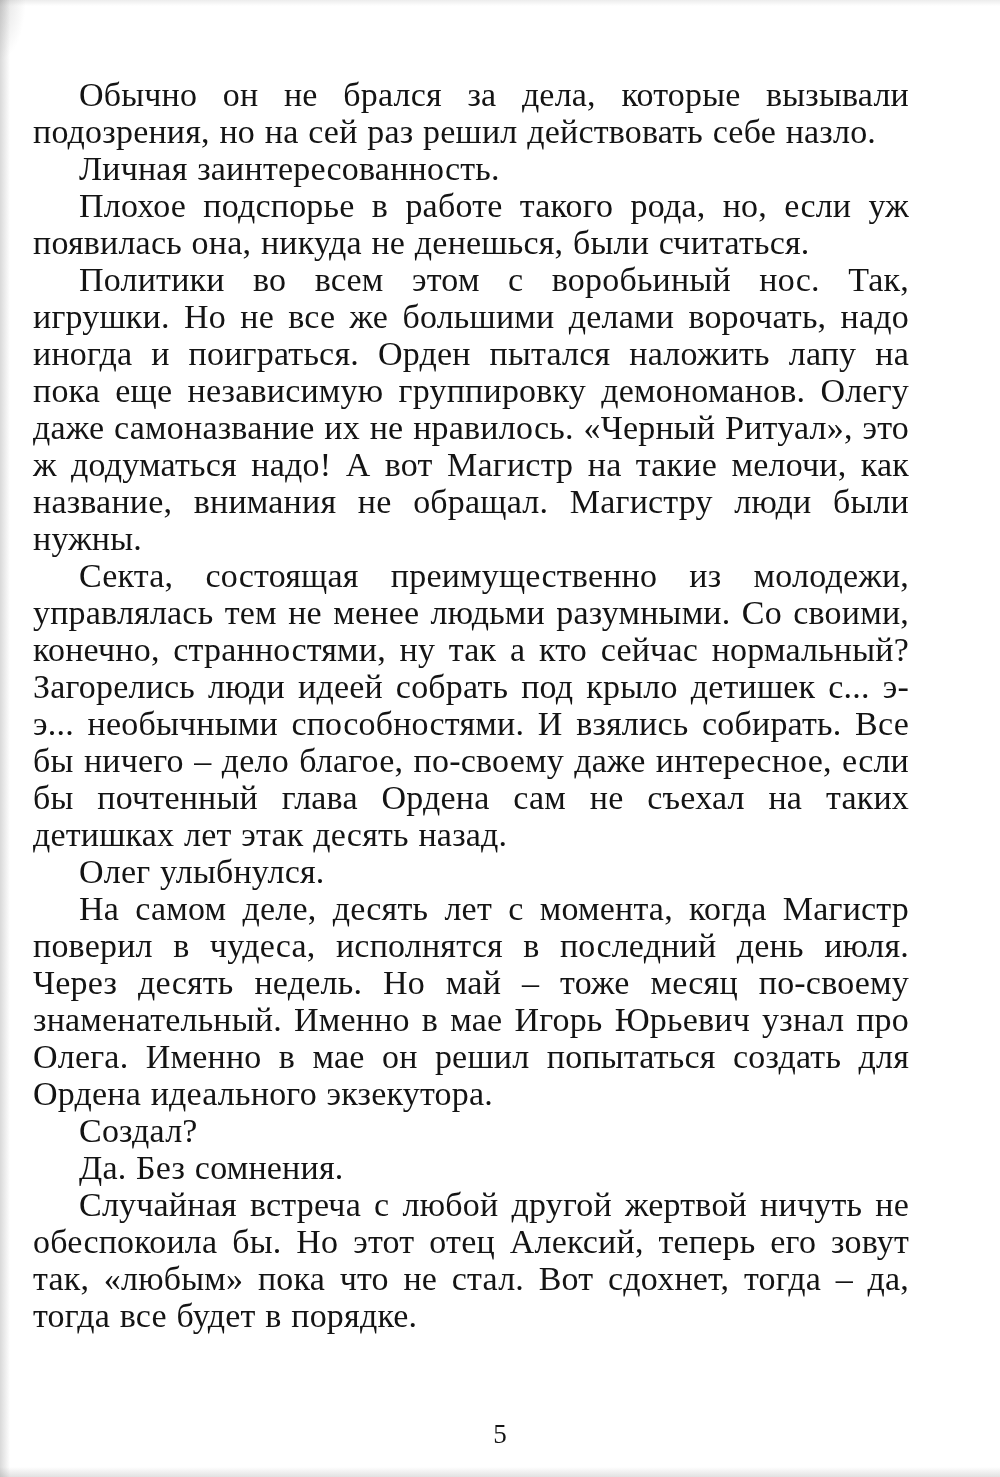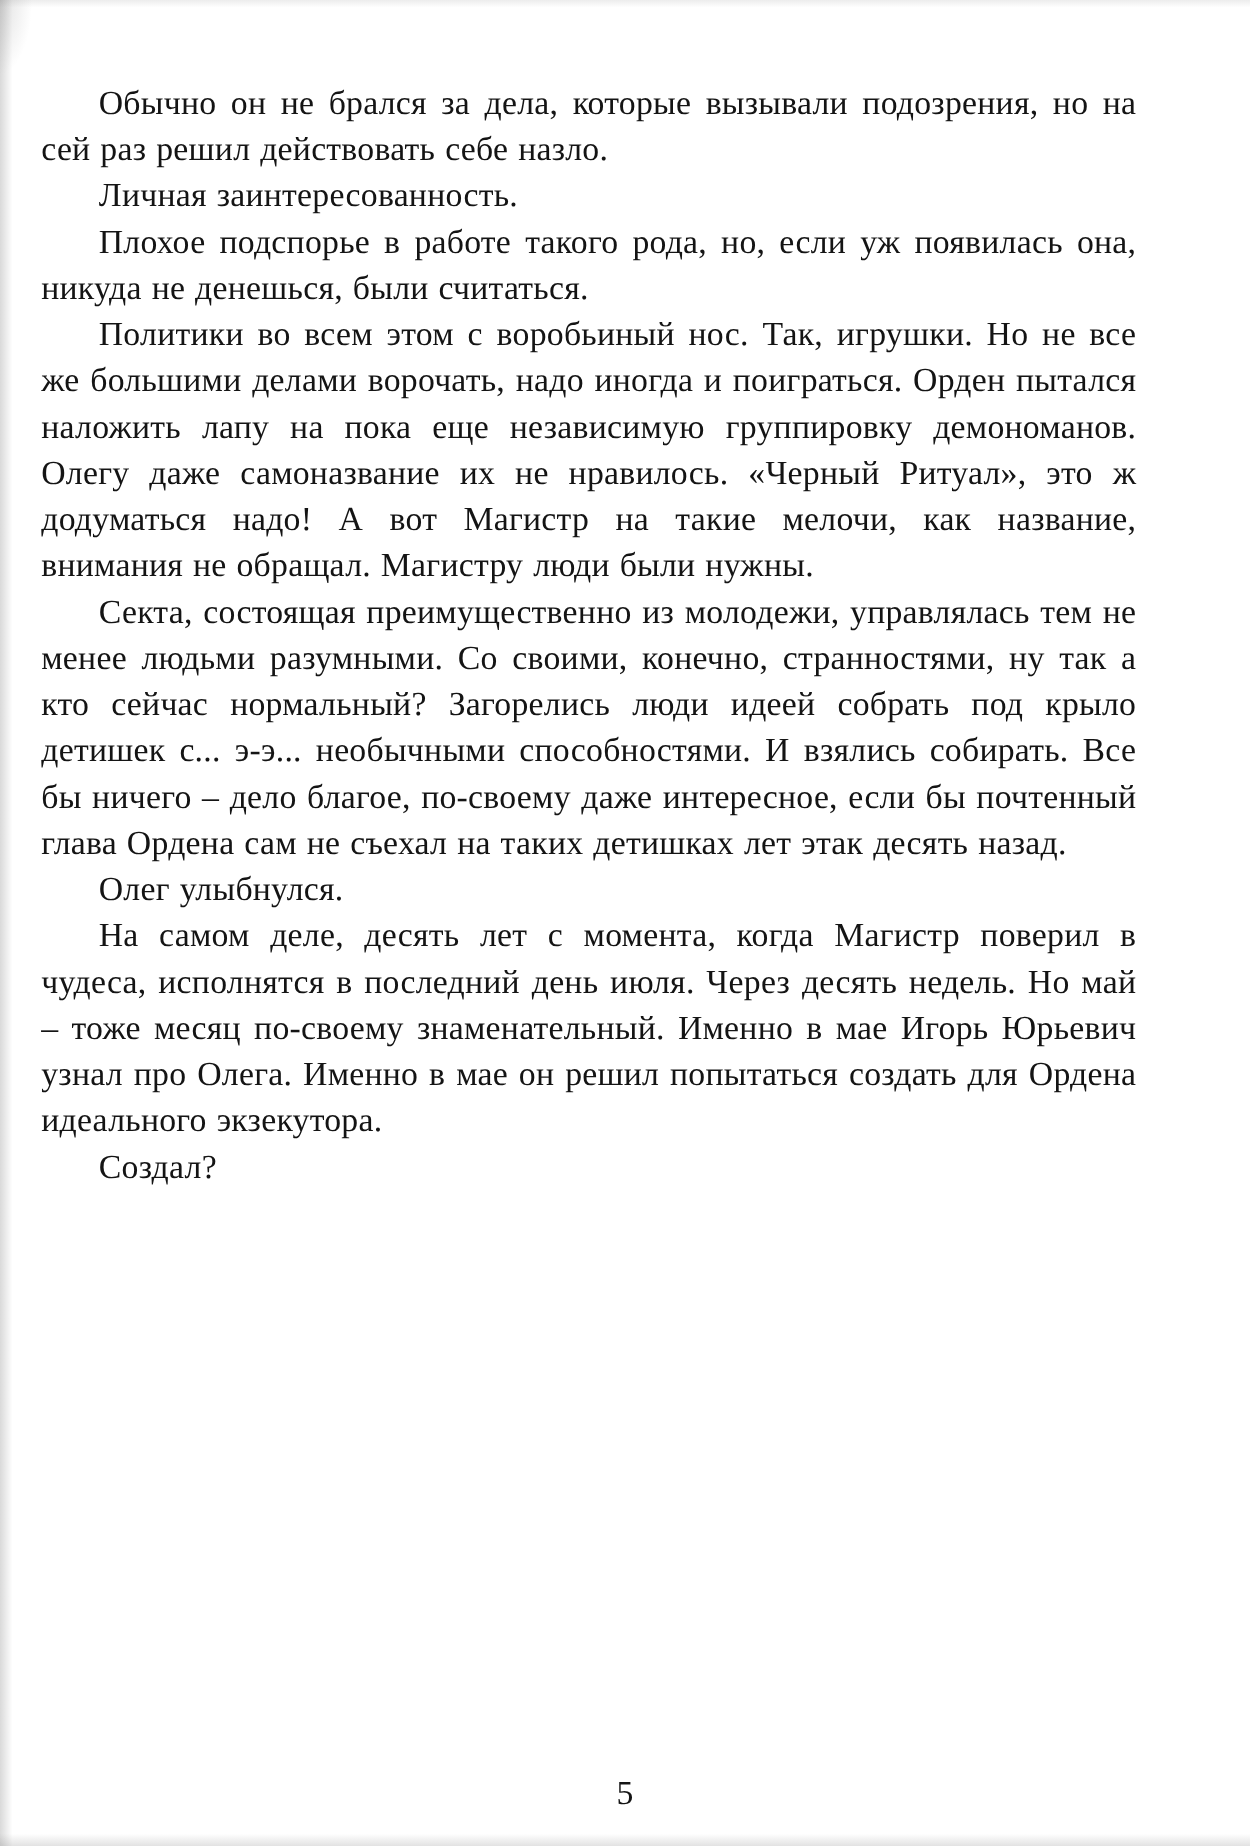--- a/index.html
+++ b/index.html
@@ -42,23 +42,23 @@
   .corner-smudge {
     position: absolute;
     left: 0; top: 0;
     width: 26px; height: 60px;
     background: radial-gradient(ellipse at top left, rgba(130,130,130,0.25), rgba(130,130,130,0.0) 70%);
     pointer-events: none;
   }
   .text-block {
     position: absolute;
     left: 33px;
-    top: 64px;
+    top: 76px;
     width: 876px;
-    font-size: 27px;
+    font-size: 34px;
     line-height: 37px;
     text-align: justify;
     letter-spacing: 0.2px;
   }
   .text-block p {
     margin: 0;
     padding: 0;
     text-indent: 46px;
     word-spacing: 1px;
   }
@@ -83,16 +83,18 @@
 
   <div class="text-block">
     <p>Обычно он не брался за дела, которые вызывали подозрения, но на сей раз решил действовать себе назло.</p>
     <p>Личная заинтересованность.</p>
     <p>Плохое подспорье в работе такого рода, но, если уж появилась она, никуда не денешься, были считаться.</p>
     <p>Политики во всем этом с воробьиный нос. Так, игрушки. Но не все же большими делами ворочать, надо иногда и поиграться. Орден пытался наложить лапу на пока еще независимую группировку демономанов. Олегу даже самоназвание их не нравилось. «Черный Ритуал», это ж додуматься надо! А вот Магистр на такие мелочи, как название, внимания не обращал. Магистру люди были нужны.</p>
     <p>Секта, состоящая преимущественно из молодежи, управлялась тем не менее людьми разумными. Со своими, конечно, странностями, ну так а кто сейчас нормальный? Загорелись люди идеей собрать под крыло детишек с... э-э... необычными способностями. И взялись собирать. Все бы ничего – дело благое, по-своему даже интересное, если бы почтенный глава Ордена сам не съехал на таких детишках лет этак десять назад.</p>
     <p>Олег улыбнулся.</p>
     <p>На самом деле, десять лет с момента, когда Магистр поверил в чудеса, исполнятся в последний день июля. Через десять недель. Но май – тоже месяц по-своему знаменательный. Именно в мае Игорь Юрьевич узнал про Олега. Именно в мае он решил попытаться создать для Ордена идеального экзекутора.</p>
     <p>Создал?</p>
+    <p>Да. Без сомнения.</p>
+    <p>Случайная встреча с любой другой жертвой ничуть не обеспокоила бы. Но этот отец Алексий, теперь его зовут так, «любым» пока что не стал. Вот сдохнет, тогда – да, тогда все будет в порядке.</p>
   </div>
 
   <div class="page-number">5</div>
 </div>
 
 </body></html>

